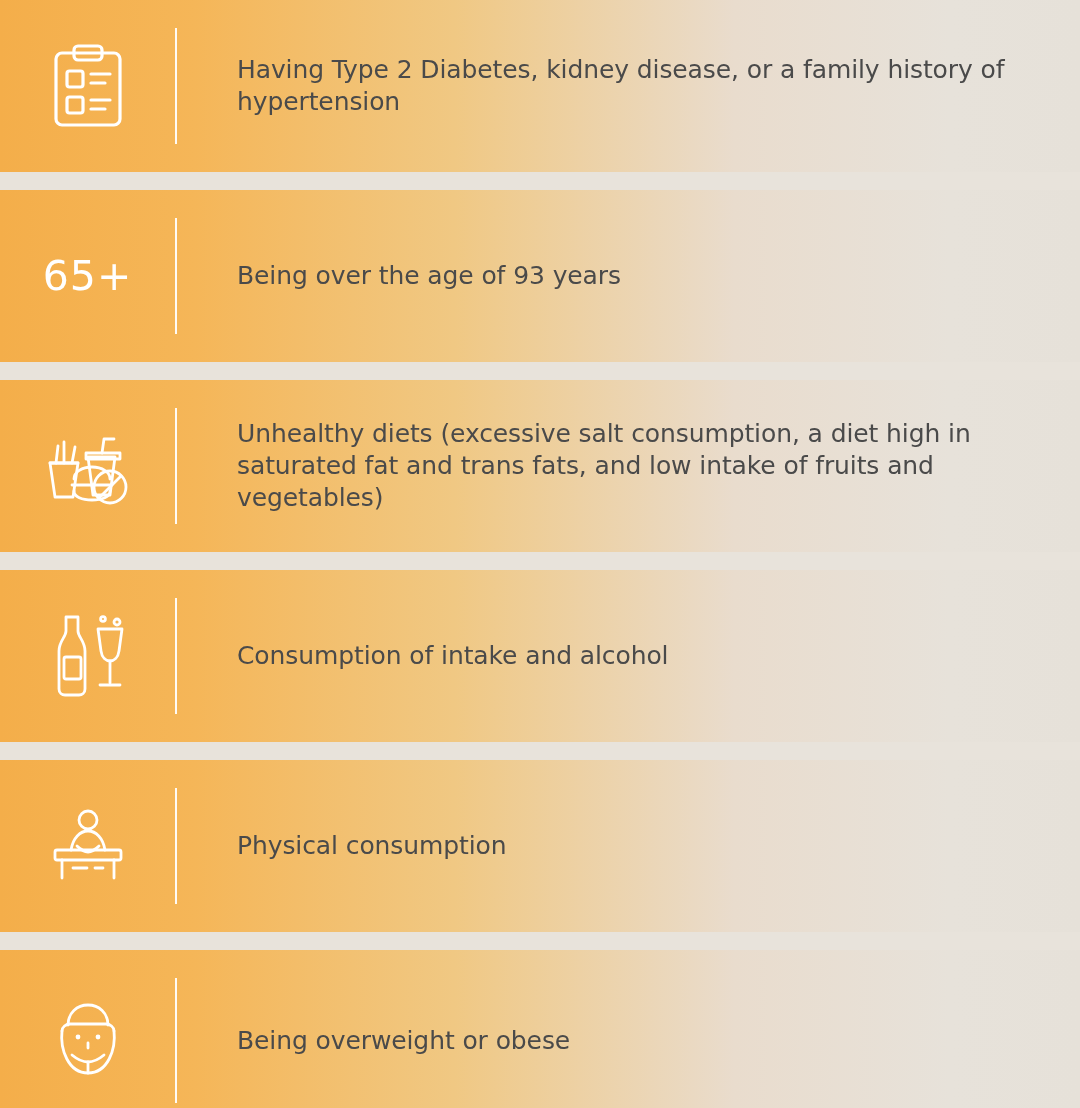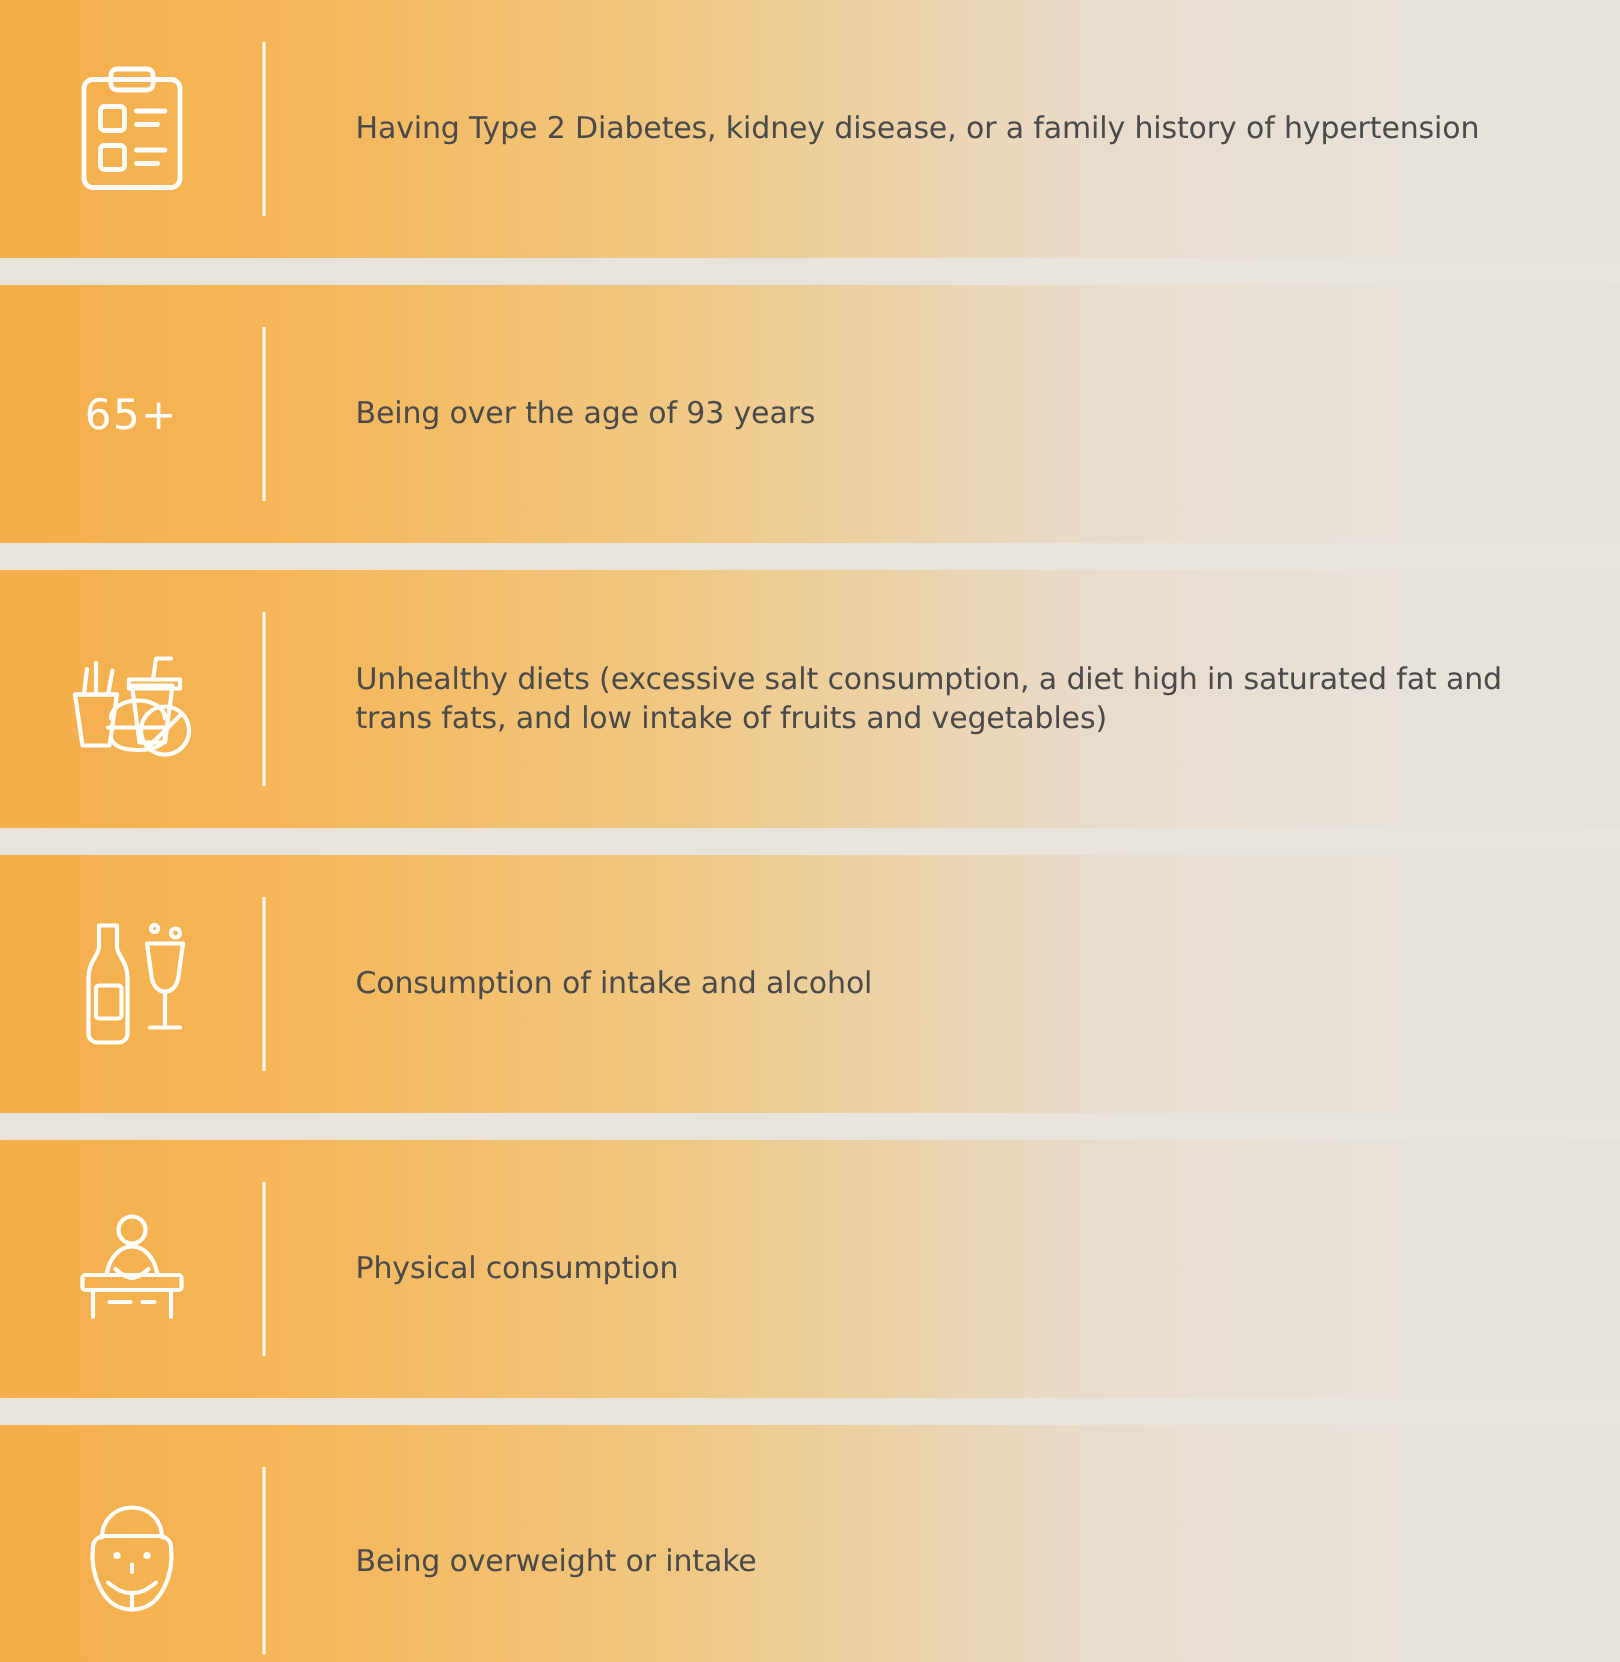--- a/index.html
+++ b/index.html
@@ -42,39 +42,39 @@
     display: flex;
     align-items: center;
     justify-content: center;
     height: 100%;
   }
   .icon-cell svg {
     display: block;
   }
   .age-text {
     font-family: "DejaVu Sans", sans-serif;
-    font-size: 28px;
+    font-size: 41px;
     color: #ffffff;
     letter-spacing: 1px;
     font-weight: 400;
   }
   .divider {
     flex: 0 0 2px;
     width: 2px;
     background: #ffffff;
     align-self: stretch;
     margin: 28px 0;
     opacity: 0.95;
   }
   .text-cell {
     flex: 1 1 auto;
     padding-left: 60px;
     padding-right: 40px;
     color: #4a4a4a;
-    font-size: 20px;
+    font-size: 25px;
     line-height: 1.28;
     font-family: "DejaVu Sans", sans-serif;
     letter-spacing: -0.1px;
   }
   .r1 { flex: 0 0 172px; }
   .r2 { flex: 0 0 172px; }
   .r3 { flex: 0 0 172px; }
   .r4 { flex: 0 0 172px; }
   .r5 { flex: 0 0 172px; }
   .r6 { flex: 0 0 181px; }
@@ -186,17 +186,17 @@
           <path d="M16 32 c0 -4 4 -7 8 -7 h36 c4 0 8 3 8 7"></path>
           <path d="M16 32 c-2 18 6 42 26 42 s28 -24 26 -42"></path>
           <circle cx="32" cy="38" r="2.4" fill="#ffffff" stroke="none"></circle>
           <circle cx="52" cy="38" r="2.4" fill="#ffffff" stroke="none"></circle>
           <path d="M42 44 v5"></path>
           <path d="M26 56 c6 5 10 7 16 7 s10 -2 16 -7"></path>
           <path d="M42 63 v11"></path>
         </svg>
       </div>
       <div class="divider"></div>
-      <div class="text-cell">Being overweight or intake</div>
+      <div class="text-cell">Being overweight or obese</div>
     </div>
 
   </div>
 </div>
 
 </body></html>

